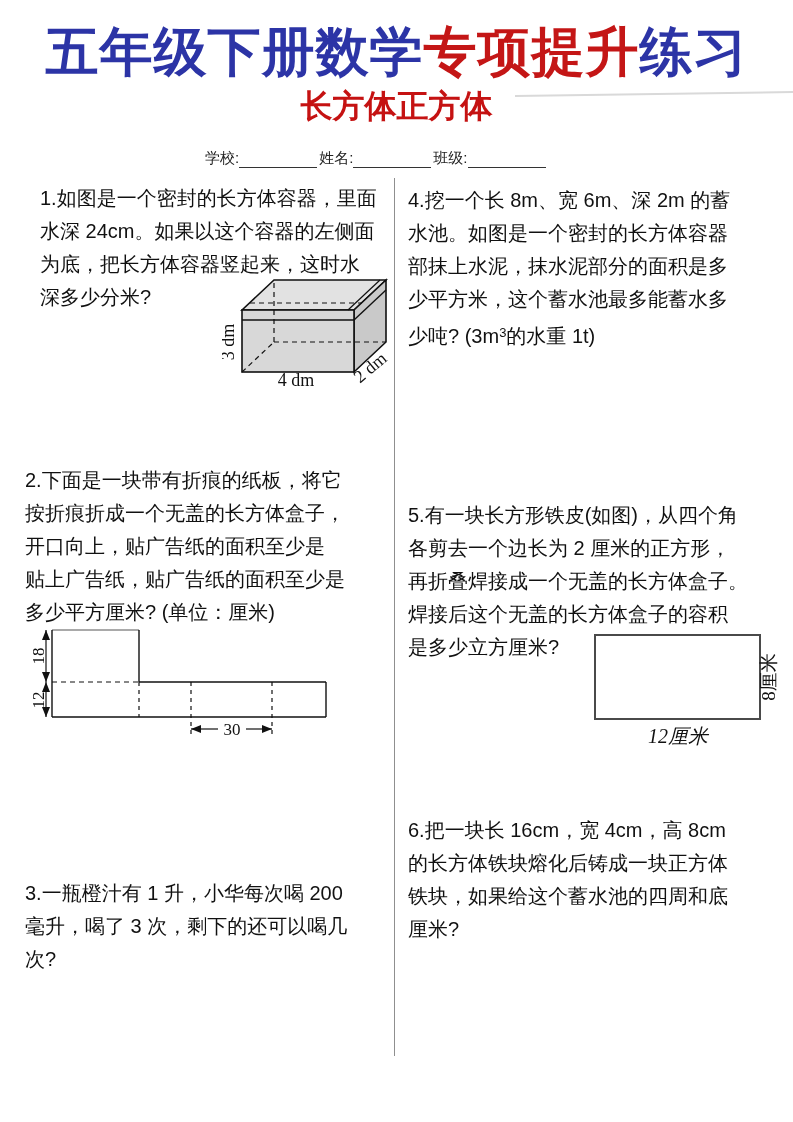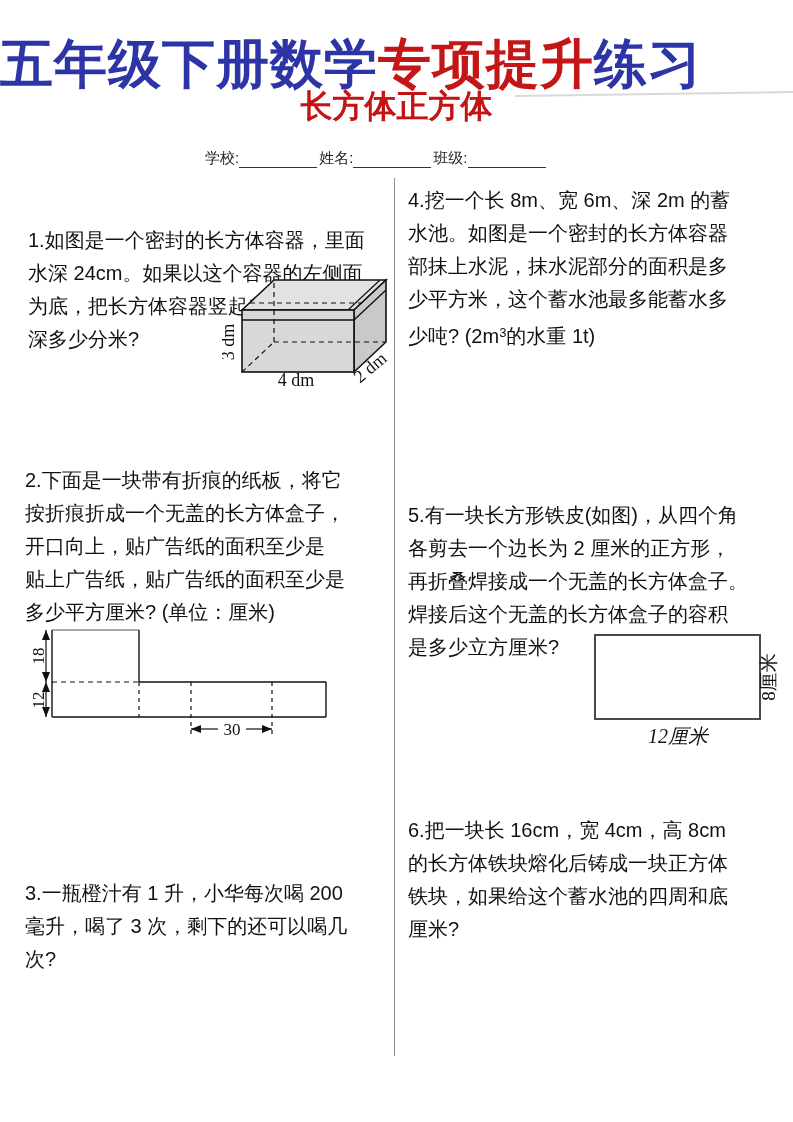--- a/index.html
+++ b/index.html
@@ -7,24 +7,24 @@
     position:relative;
     width:793px;height:1122px;
     background:#ffffff;
     font-family:"Liberation Sans","DejaVu Sans",sans-serif;
     color:#1a1a1a;
     overflow:hidden;
   }
   
   .main-title{
     position:absolute;top:22px;left:0;width:793px;
+    text-align:center;
     font-size:53px;font-weight:bold;line-height:60px;
     letter-spacing:1px;
     white-space:nowrap;
-    margin-top:12px;
   }
   .t-blue{color:#2c34a6;}
   .t-red{color:#c41616;}
   .sub-title{
     position:absolute;top:86px;left:0;width:793px;
     text-align:center;
     font-size:32px;font-weight:bold;color:#c51212;
     line-height:40px;white-space:nowrap;
   }
   .artifact-line{
@@ -41,21 +41,21 @@
     display:inline-block;width:78px;height:15px;
     border-bottom:1.6px solid #333;margin-right:2px;
   }
   
   .divider{
     position:absolute;left:394px;top:178px;width:1px;height:878px;
     background:#8f8f8f;
   }
   .prob{position:absolute;font-size:20px;line-height:33px;color:#111;}
   .prob .line{white-space:pre;}
-  .p1{top:182px;left:28px;width:365px;margin-top:42px;}
+  .p1{top:182px;left:40px;width:365px;}
   .p2{top:464px;left:25px;width:365px;}
   .p3{top:877px;left:25px;width:365px;}
   .p4{top:184px;left:408px;width:380px;}
   .p5{top:499px;left:408px;width:380px;}
   .p6{top:814px;left:408px;width:380px;}
   sup.s3{font-size:13px;vertical-align:6px;}
   
   .diagram{position:absolute;}
   .cuboid-svg{left:222px;top:270px;}
   .net-svg{left:22px;top:622px;}
@@ -154,21 +154,21 @@
     <div class="line">3.一瓶橙汁有 1 升，小华每次喝 200</div>
     <div class="line">毫升，喝了 3 次，剩下的还可以喝几</div>
     <div class="line">次?</div>
   </div>
 
   <div class="prob p4">
     <div class="line">4.挖一个长 8m、宽 6m、深 2m 的蓄</div>
     <div class="line">水池。如图是一个密封的长方体容器</div>
     <div class="line">部抹上水泥，抹水泥部分的面积是多</div>
     <div class="line">少平方米，这个蓄水池最多能蓄水多</div>
-    <div class="line"><span>少吨? (2m</span><sup class="s3">3</sup><span>的水重 1t)</span></div>
+    <div class="line"><span>少吨? (3m</span><sup class="s3">3</sup><span>的水重 1t)</span></div>
   </div>
 
   <div class="prob p5">
     <div class="line">5.有一块长方形铁皮(如图)，从四个角</div>
     <div class="line">各剪去一个边长为 2 厘米的正方形，</div>
     <div class="line">再折叠焊接成一个无盖的长方体盒子。</div>
     <div class="line">焊接后这个无盖的长方体盒子的容积</div>
     <div class="line">是多少立方厘米?</div>
   </div>
 

